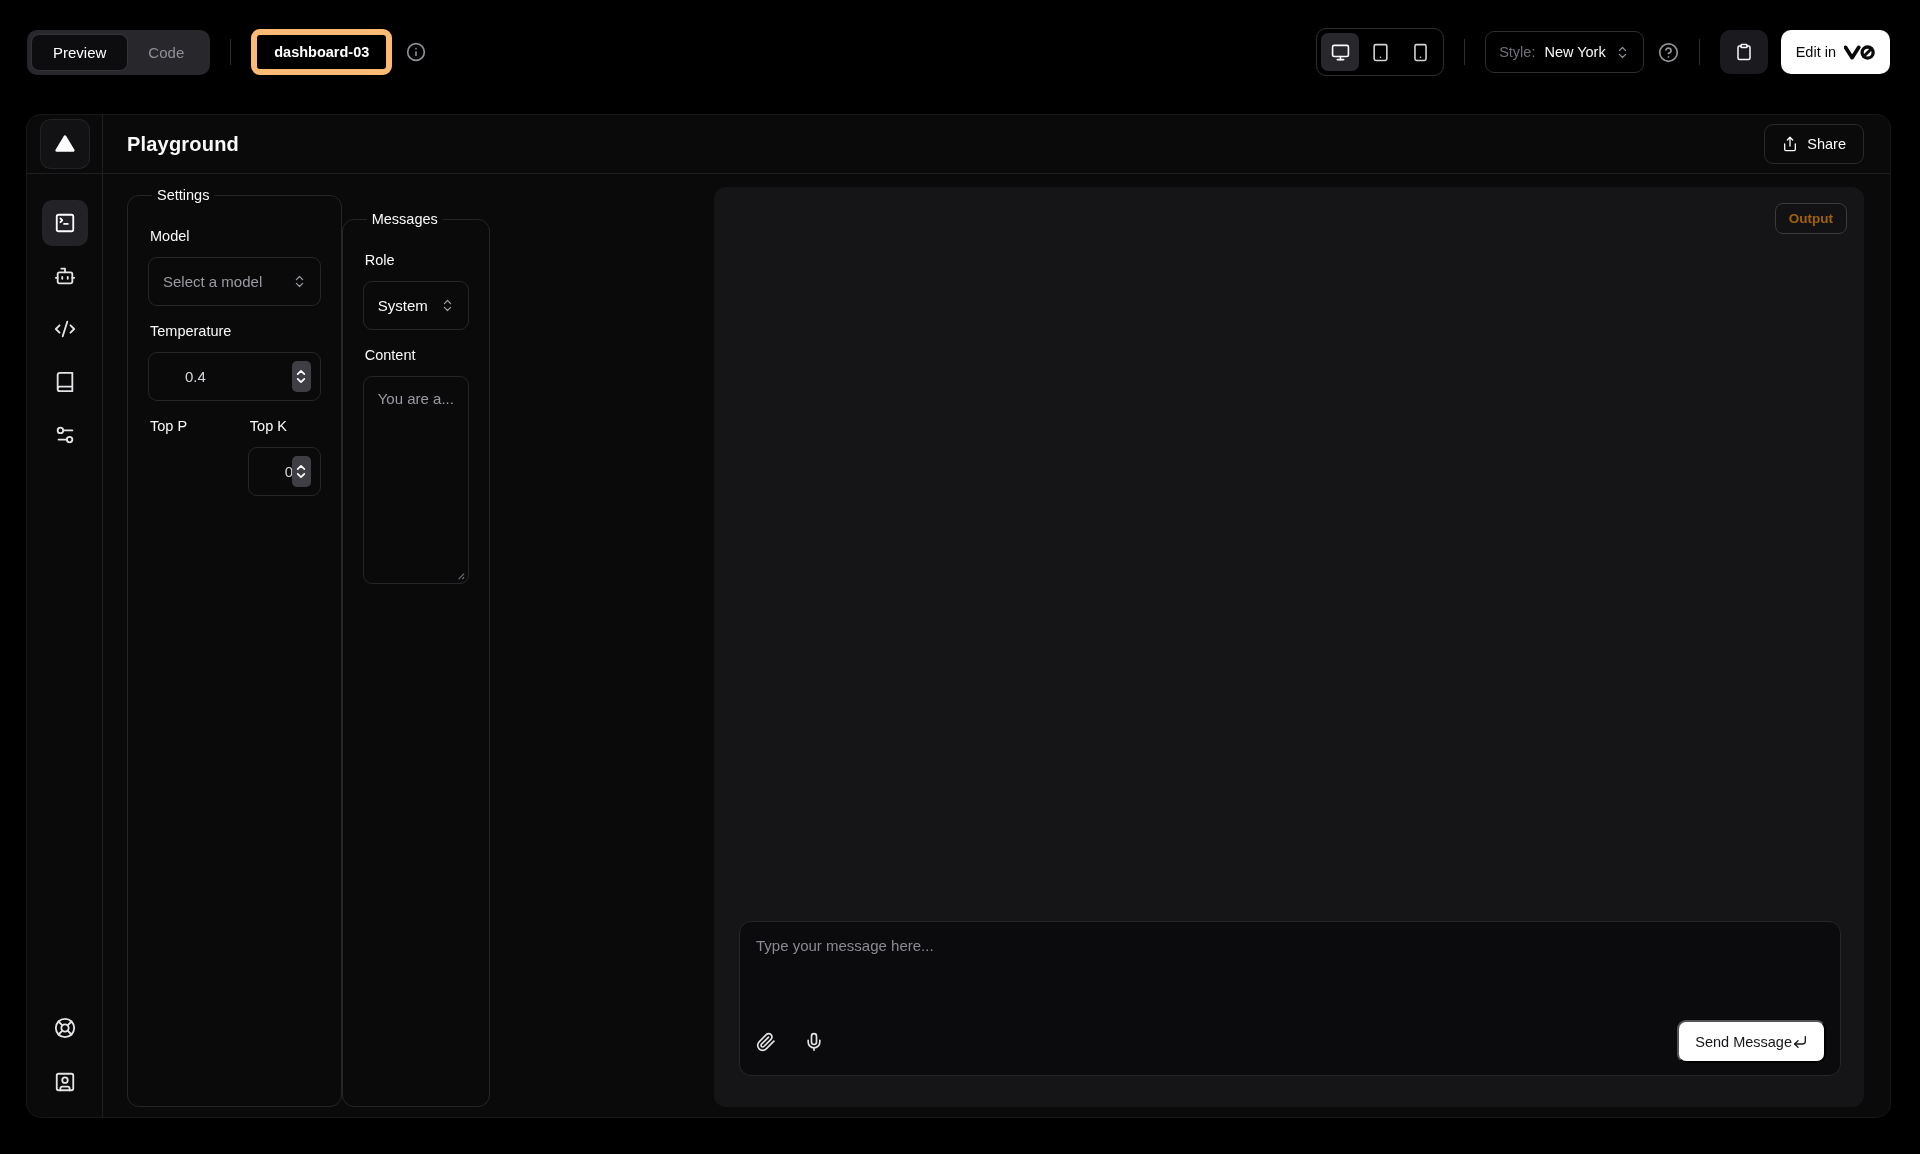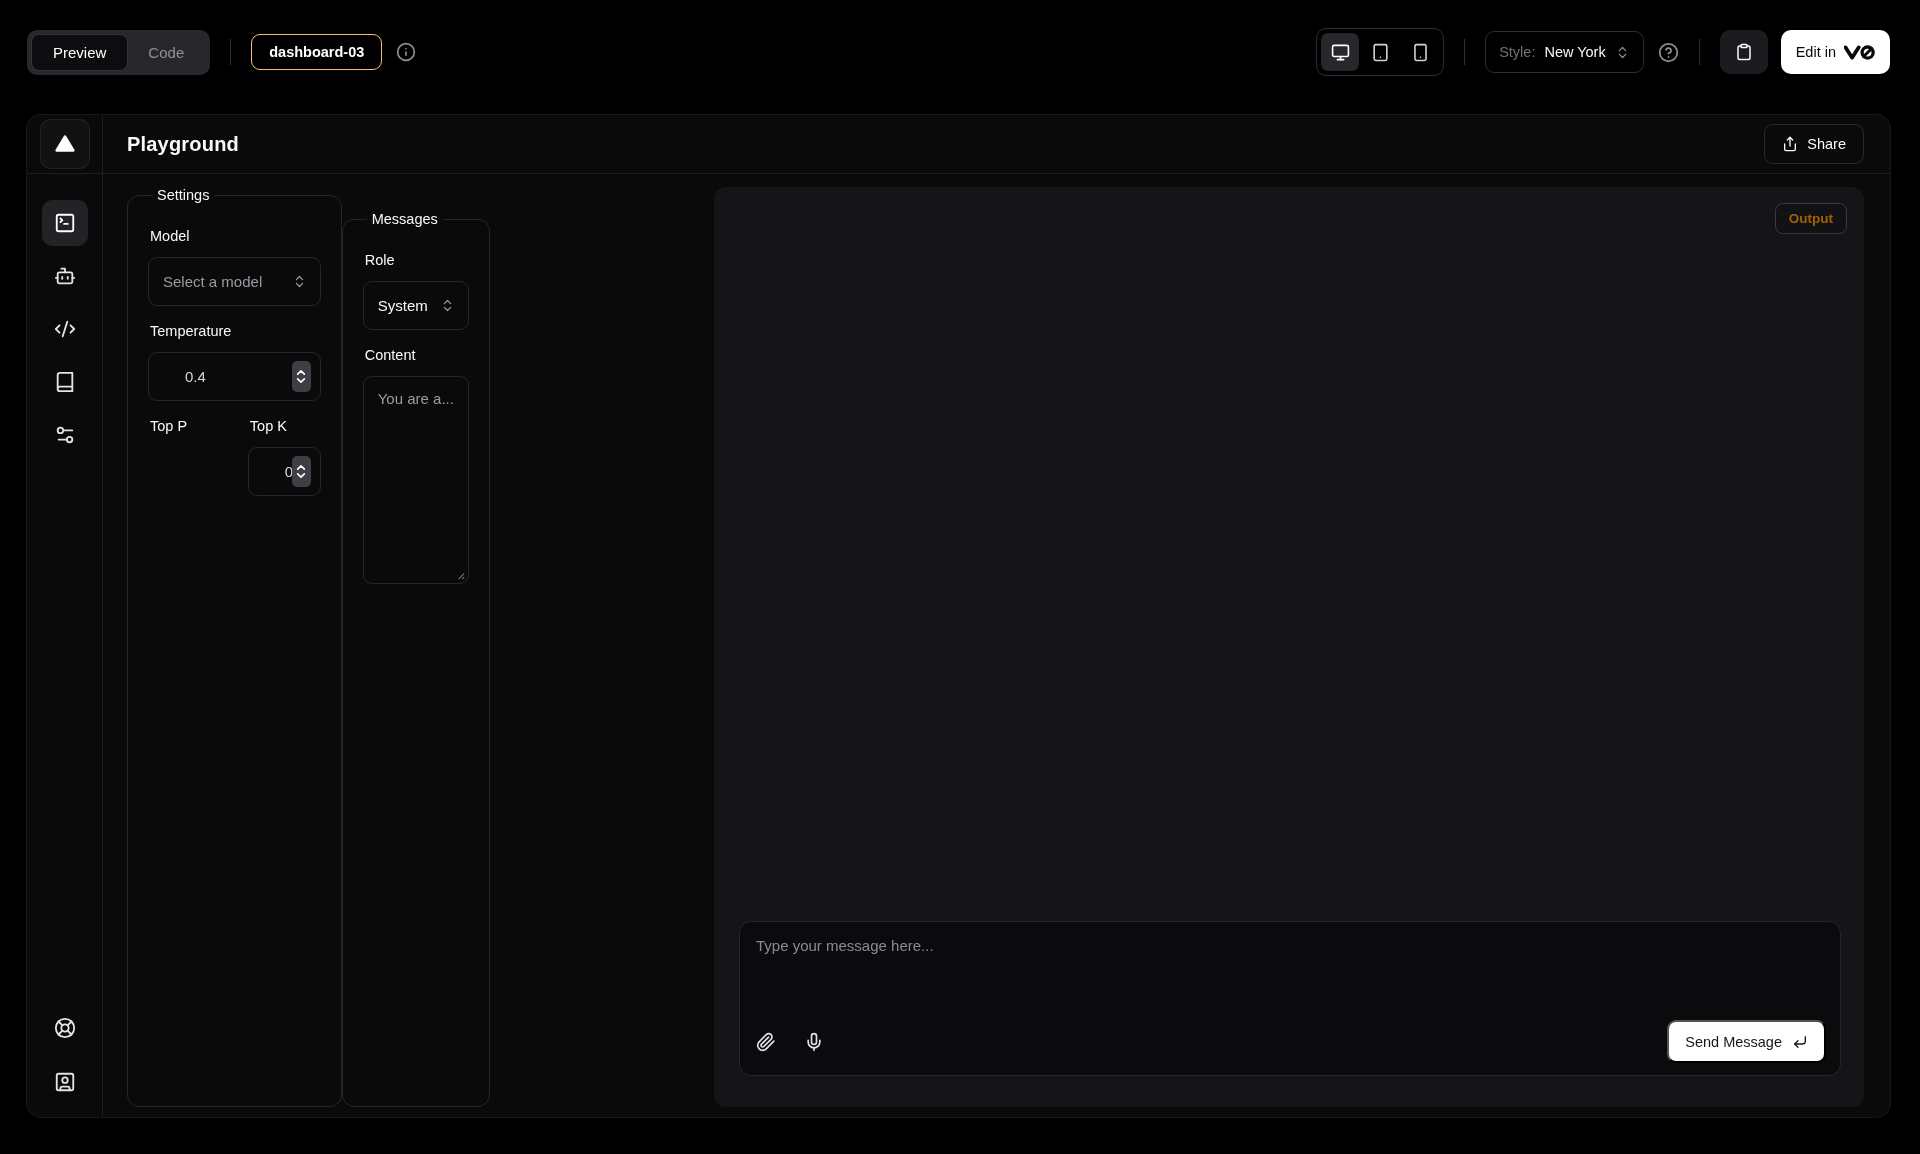--- a/index.html
+++ b/index.html
@@ -8,21 +8,21 @@
   .stage { position:relative; width:1920px; height:1154px; background:#000; overflow:hidden; }
 
   
   .toolbar { position:absolute; top:0; left:0; right:0; height:104px;
              display:flex; align-items:center; justify-content:space-between; padding:0 30px 0 27px; }
   .tb-group { display:flex; align-items:center; }
   .seg { display:flex; align-items:center; background:#28282c; border-radius:10px; padding:5px; }
   .seg-tab { padding:9px 21px; border-radius:7px; font-size:15px; font-weight:500; color:#8f8f98; cursor:default; }
   .seg-tab.active { background:#0d0d0f; color:#fff; box-shadow:0 0 0 1px #333338; }
   .v-div { width:1px; height:26px; background:#2c2c31; margin:0 20px; }
-  .proj-badge { border:1px solid #fdba74; border-radius:9px; padding:9px 17px; font-size:14.5px; font-weight:600; color:#fff;text-align:center; }
+  .proj-badge { border:6px solid #fdba74; border-radius:9px; padding:9px 17px; font-size:14.5px; font-weight:600; color:#fff;text-align:center; }
   .icon-plain { color:#8f8f98; display:flex; align-items:center; justify-content:center; margin-left:14px; }
   .device-group { display:flex; align-items:center; gap:2px; border:1px solid #2c2c31; border-radius:10px; padding:4px; }
   .device-btn { width:38px; height:38px; display:flex; align-items:center; justify-content:center; border-radius:7px; color:#d4d4d8; }
   .device-btn.active { background:#28282c; color:#fff; }
   .style-select { display:flex; align-items:center; gap:9px; border:1px solid #2c2c31; border-radius:9px; height:42px; padding:0 13px; margin:0 0 0 0; }
   .style-label { color:#71717a; font-size:14.5px;text-align:center; }
   .style-value { color:#fafafa; font-size:14.5px; }
   .chev-ud { color:#8f8f98; display:flex; }
   .tb-iconbtn { width:48px; height:44px; background:#1b1b1f; border-radius:10px; display:flex; align-items:center; justify-content:center; color:#fafafa; }
   .edit-btn { display:flex; align-items:center; gap:8px; height:44px; background:#fff; color:#0a0a0a;
@@ -67,21 +67,21 @@
   .resize-handle { position:absolute; right:3px; bottom:3px; color:#6a6a72; }
 
   .output-panel { position:relative; flex:1; background:#151518; border-radius:12px; min-width:0; }
   .output-badge { position:absolute; top:16px; right:17px; border:1px solid #3a3a40; background:#121214;
                   border-radius:8px; padding:7px 13px; font-size:13.5px; font-weight:600; color:#a16207; }
   .composer { position:absolute; left:25px; right:23px; bottom:31px; height:155px;
               background:#0b0b0d; border:1px solid #26262a; border-radius:12px; padding:15px 16px; }
   .composer-ph { font-size:15px; color:#8a8a93; }
   .composer-row { position:absolute; left:16px; right:14px; bottom:12px; display:flex; align-items:center; gap:28px; }
   .comp-icon { color:#e4e4e7; display:flex; }
-  .send-btn { margin-left:auto; display:flex; align-items:center; gap:10px; height:43px; padding:0 16px;
+  .send-btn { margin-left:auto; display:flex; align-items:center; height:43px; padding:0 16px;
               background:#fff; color:#17171a; border-radius:9px; font-size:14.5px; font-weight:500; }
 
   svg { display:block; }
 </style>
 </head>
 <body>
 
 <div class="stage">
 
   <div class="toolbar">

